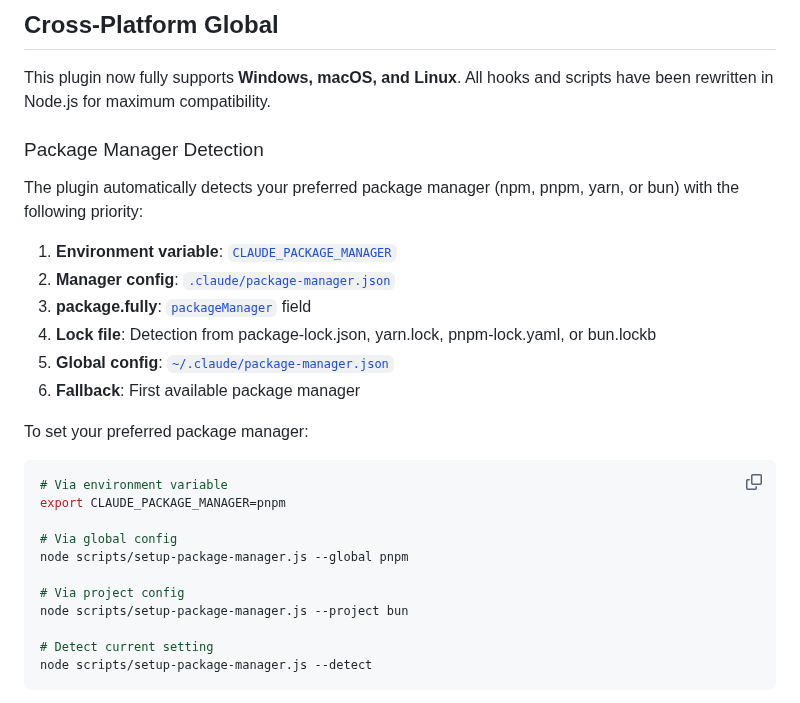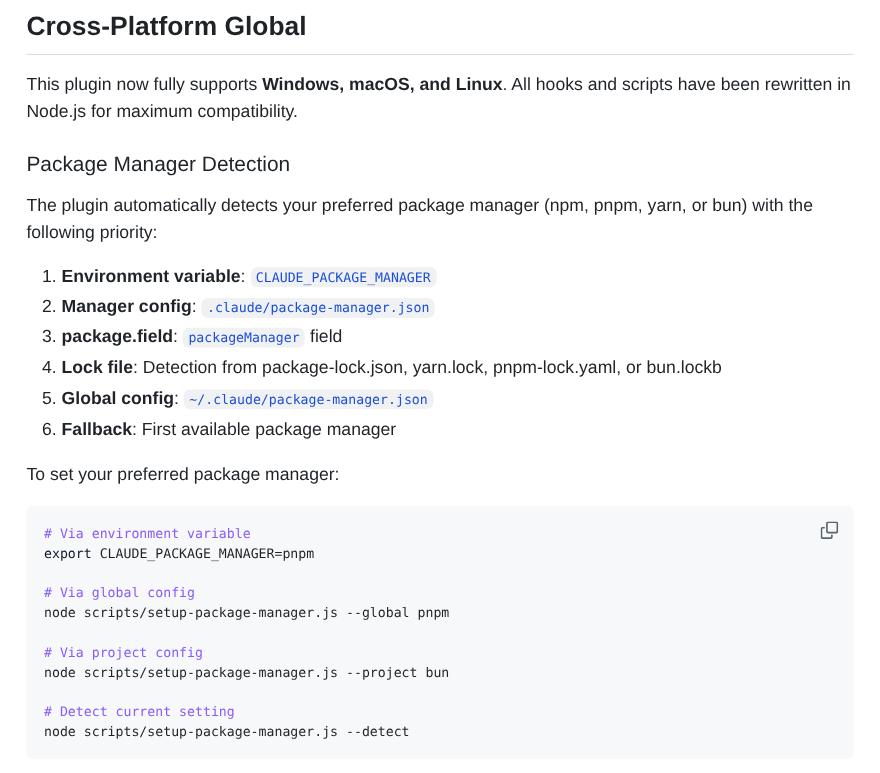--- a/index.html
+++ b/index.html
@@ -53,22 +53,22 @@
   .code-block pre {
     margin: 0;
     padding: 16px;
     font-family: "DejaVu Sans Mono", monospace;
     font-size: 12px;
     line-height: 1.5;
     color: #1f2328;
     white-space: pre;
     overflow: auto;
   }
-  .tok-comment { color: #8b5cf6; }
-  .tok-keyword { color: #0f172a; }
+  .tok-comment { color: #14532d; }
+  .tok-keyword { color: #b91c1c; }
   .copy-btn {
     position: absolute;
     top: 8px;
     right: 8px;
     width: 28px;
     height: 28px;
     display: flex;
     align-items: center;
     justify-content: center;
     background: transparent;
@@ -87,21 +87,21 @@
 
   <p><span>This plugin now fully supports </span><strong>Windows, macOS, and Linux</strong><span>. All hooks and scripts have been rewritten in Node.js for maximum compatibility.</span></p>
 
   <h2>Package Manager Detection</h2>
 
   <p>The plugin automatically detects your preferred package manager (npm, pnpm, yarn, or bun) with the following priority:</p>
 
   <ol>
       <li><strong>Environment variable</strong>: <code class="inline">CLAUDE_PACKAGE_MANAGER</code></li>
       <li><strong>Manager config</strong>: <code class="inline">.claude/package-manager.json</code></li>
-      <li><strong>package.field</strong>: <code class="inline">packageManager</code> field</li>
+      <li><strong>package.fully</strong>: <code class="inline">packageManager</code> field</li>
       <li><strong>Lock file</strong>: Detection from package-lock.json, yarn.lock, pnpm-lock.yaml, or bun.lockb</li>
       <li><strong>Global config</strong>: <code class="inline">~/.claude/package-manager.json</code></li>
       <li><strong>Fallback</strong>: First available package manager</li>
     </ol>
 
   <p>To set your preferred package manager:</p>
 
   <div class="code-block">
     <button class="copy-btn" aria-label="Copy code to clipboard">
       <span style="display:flex;">

